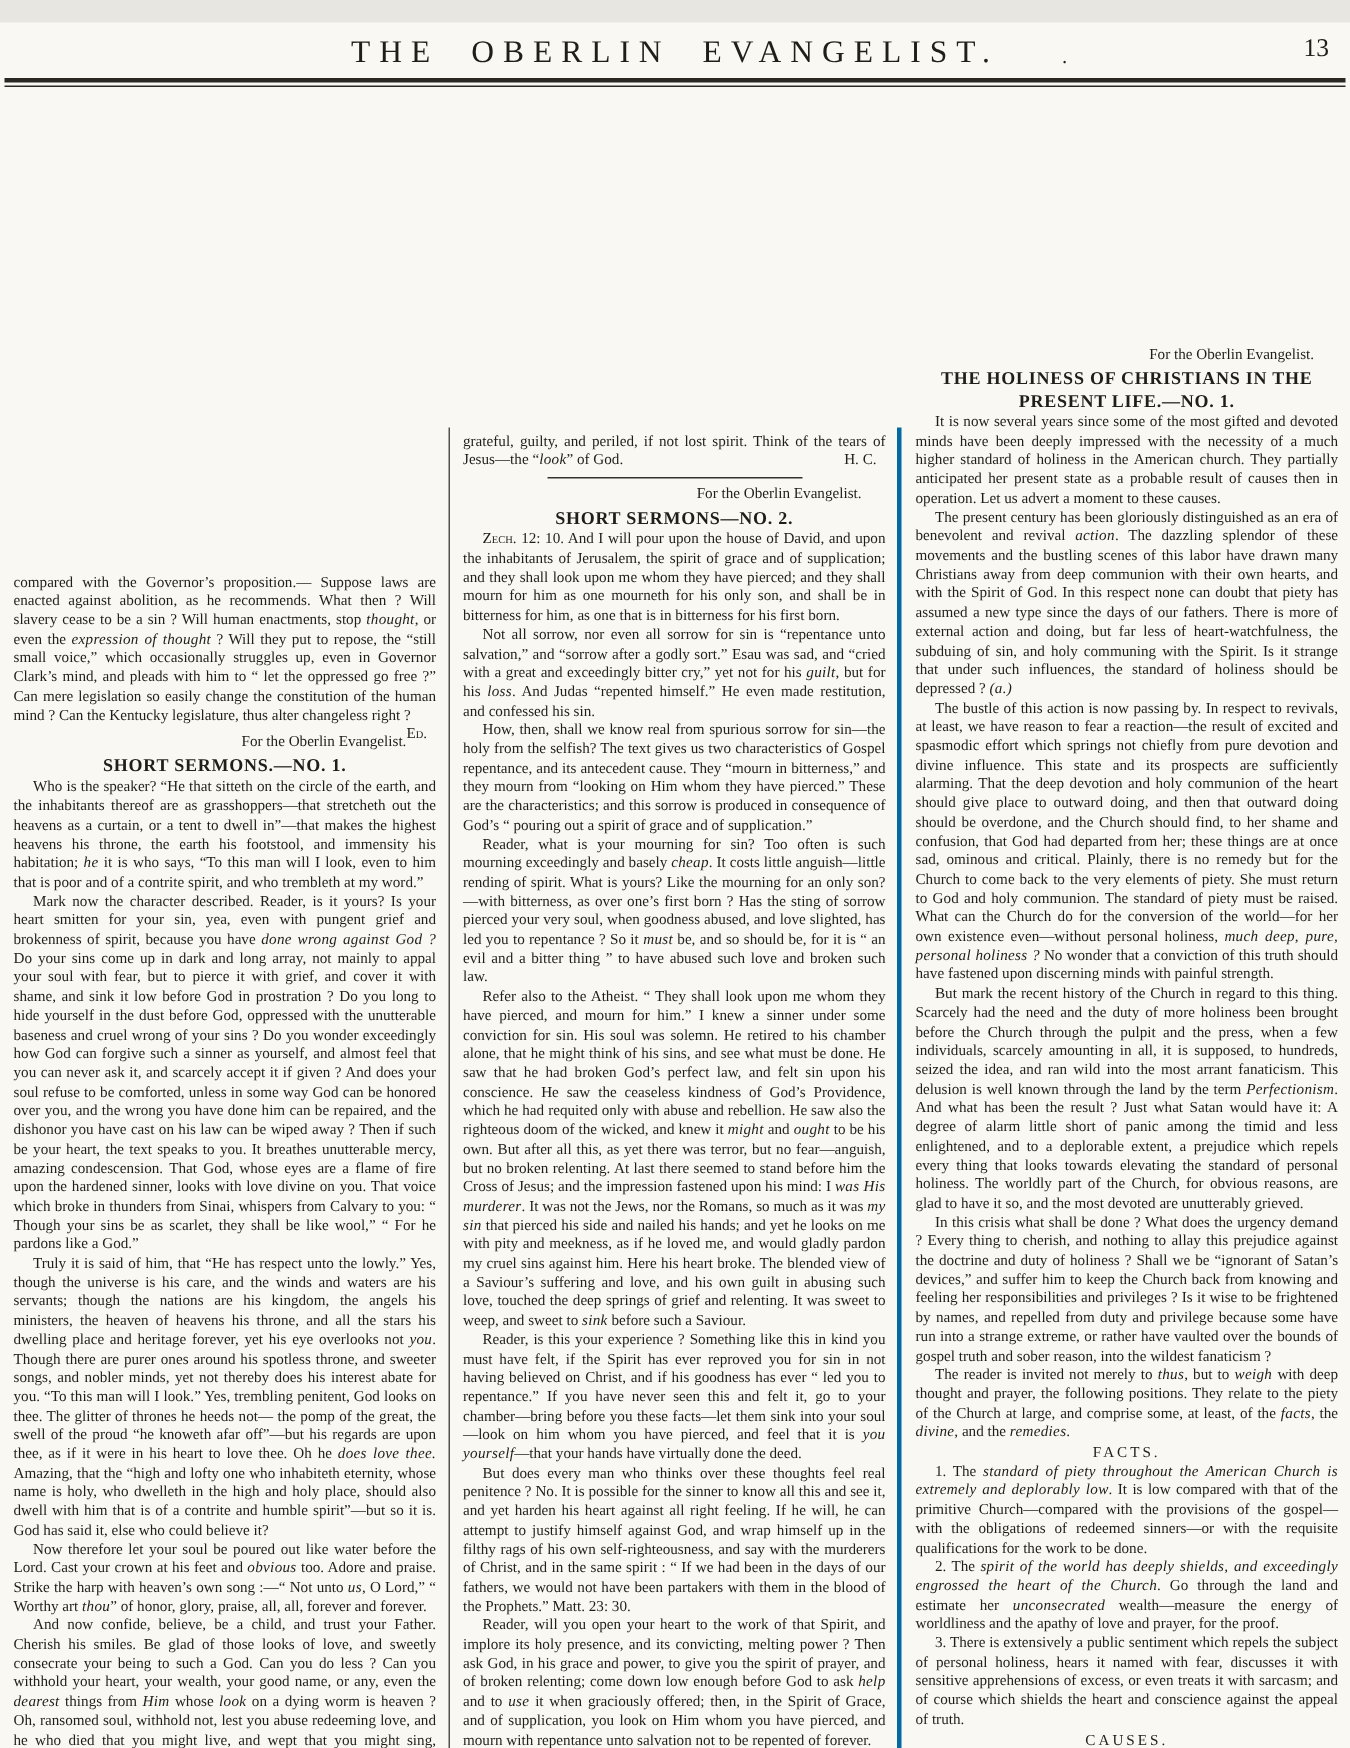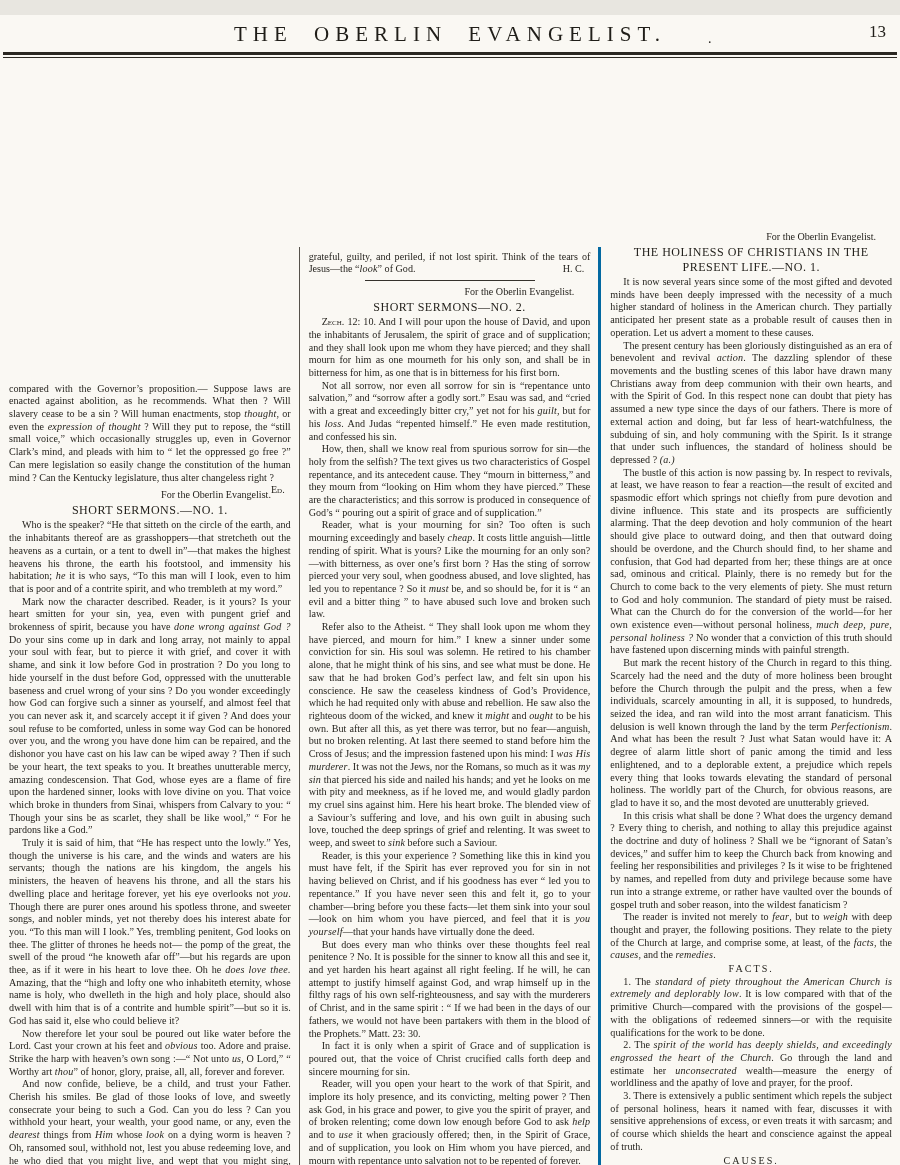--- a/index.html
+++ b/index.html
@@ -21,21 +21,21 @@
   .columns{display:flex;align-items:flex-end;height:1122px;}
   .col{flex:1 1 0;box-sizing:border-box;padding:4px 8px 0 9px;
        font-size:10.1px;line-height:12.7px;}
   .col-middle{border-left:1px solid #56524b;border-right:3px solid #0369a1;}
   
   p{margin:0;text-align:justify;}
   p.paragraph{text-indent:13px;}
   p.continuation{text-indent:0;}
   p.attribution{text-align:right;padding-right:16px;text-indent:0;margin-top:5px;}
   h3.heading{margin:1px 10px 2px;text-align:center;font-size:12px;line-height:14.5px;
-             font-weight:normal;letter-spacing:0.5px;}
+             font-weight:bold;letter-spacing:0.5px;}
   p.subheading{text-align:center;text-indent:0;letter-spacing:2px;margin-top:1px;}
   .rule-short{width:170px;margin:4px auto 2px auto;border-top:1px solid #35322c;height:0;}
   .sig{float:right;padding-right:6px;font-variant:small-caps;}
   .sc{font-variant:small-caps;}
   i{letter-spacing:0.2px;}
 </style>
 </head>
 <body>
 
 <div class="page">
@@ -61,32 +61,31 @@
         <div class="rule-short"></div>
         <p class="attribution">For the Oberlin Evangelist.</p>
         <h3 class="heading">SHORT SERMONS—NO. 2.</h3>
         <p class="paragraph"><span class="sc">Zech.</span> 12: 10.  And I will pour upon the house of David, and upon the inhabitants of Jerusalem, the spirit of grace and of supplication; and they shall look upon me whom they have pierced; and they shall mourn for him as one mourneth for his only son, and shall be in bitterness for him, as one that is in bitterness for his first born.</p>
         <p class="paragraph">Not all sorrow, nor even all sorrow for sin is “repentance unto salvation,” and “sorrow after a godly sort.” Esau was sad, and “cried with a great and exceedingly bitter cry,” yet not for his <i>guilt</i>, but for his <i>loss</i>. And Judas “repented himself.”  He even made restitution, and confessed his sin.</p>
         <p class="paragraph">How, then, shall we know real from spurious sorrow for sin—the holy from the selfish?  The text gives us two characteristics of Gospel repentance, and its antecedent cause.  They “mourn in bitterness,” and they mourn from “looking on Him whom they have pierced.”  These are the characteristics; and this sorrow is produced in consequence of God’s “ pouring out a spirit of grace and of supplication.”</p>
         <p class="paragraph">Reader, what is your mourning for sin?  Too often is such mourning exceedingly and basely <i>cheap</i>.  It costs little anguish—little rending of spirit.  What is yours?  Like the mourning for an only son?—with bitterness, as over one’s first born ?  Has the sting of sorrow pierced your very soul, when goodness abused, and love slighted, has led you to repentance ?  So it <i>must</i> be, and so should be, for it is “ an evil and a bitter thing ” to have abused such love and broken such law.</p>
         <p class="paragraph">Refer also to the Atheist.  “ They shall look upon me whom they have pierced, and mourn for him.”  I knew a sinner under some conviction for sin.  His soul was solemn.  He retired to his chamber alone, that he might think of his sins, and see what must be done.  He saw that he had broken God’s perfect law, and felt sin upon his conscience.  He saw the ceaseless kindness of God’s Providence, which he had requited only with abuse and rebellion.  He saw also the righteous doom of the wicked, and knew it <i>might</i> and <i>ought</i> to be his own.  But after all this, as yet there was terror, but no fear—anguish, but no broken relenting.  At last there seemed to stand before him the Cross of Jesus; and the impression fastened upon his mind: I <i>was His murderer</i>.  It was not the Jews, nor the Romans, so much as it was <i>my sin</i> that pierced his side and nailed his hands; and yet he looks on me with pity and meekness, as if he loved me, and would gladly pardon my cruel sins against him.  Here his heart broke.  The blended view of a Saviour’s suffering and love, and his own guilt in abusing such love, touched the deep springs of grief and relenting.  It was sweet to weep, and sweet to <i>sink</i> before such a Saviour.</p>
         <p class="paragraph">Reader, is this your experience ?  Something like this in kind you must have felt, if the Spirit has ever reproved you for sin in not having believed on Christ, and if his goodness has ever “ led you to repentance.” If you have never seen this and felt it, go to your chamber—bring before you these facts—let them sink into your soul—look on him whom you have pierced, and feel that it is <i>you yourself</i>—that your hands have virtually done the deed.</p>
         <p class="paragraph">But does every man who thinks over these thoughts feel real penitence ?  No.  It is possible for the sinner to know all this and see it, and yet harden his heart against all right feeling.  If he will, he can attempt to justify himself against God, and wrap himself up in the filthy rags of his own self-righteousness, and say with the murderers of Christ, and in the same spirit : “ If we had been in the days of our fathers, we would not have been partakers with them in the blood of the Prophets.”  Matt. 23: 30.</p>
-        <p class="paragraph">In fact it is only when a spirit of Grace and of supplication is poured out, that the voice of Christ crucified calls forth deep and sincere mourning for sin.</p>
         <p class="paragraph">Reader, will you open your heart to the work of that Spirit, and implore its holy presence, and its convicting, melting power ?  Then ask God, in his grace and power, to give you the spirit of prayer, and of broken relenting; come down low enough before God to ask <i>help</i> and to <i>use</i> it when graciously offered; then, in the Spirit of Grace, and of supplication, you look on Him whom you have pierced, and mourn with repentance unto salvation not to be repented of forever.<span class="sig">H. C.</span></p>
       </div>
     <div class="col">
         <p class="attribution">For the Oberlin Evangelist.</p>
         <h3 class="heading">THE HOLINESS OF CHRISTIANS IN THE PRESENT LIFE.—NO. 1.</h3>
         <p class="paragraph">It is now several years since some of the most gifted and devoted minds have been deeply impressed with the necessity of a much higher standard of holiness in the American church.  They partially anticipated her present state as a probable result of causes then in operation.  Let us advert a moment to these causes.</p>
         <p class="paragraph">The present century has been gloriously distinguished as an era of benevolent and revival <i>action</i>.  The dazzling splendor of these movements and the bustling scenes of this labor have drawn many Christians away from deep communion with their own hearts, and with the Spirit of God.  In this respect none can doubt that piety has assumed a new type since the days of our fathers. There is more of external action and doing, but far less of heart-watchfulness, the subduing of sin, and holy communing with the Spirit.  Is it strange that under such influences, the standard of holiness should be depressed ?  <i>(a.)</i></p>
         <p class="paragraph">The bustle of this action is now passing by.  In respect to revivals, at least, we have reason to fear a reaction—the result of excited and spasmodic effort which springs not chiefly from pure devotion and divine influence.  This state and its prospects are sufficiently alarming.  That the deep devotion and holy communion of the heart should give place to outward doing, and then that outward doing should be overdone, and the Church should find, to her shame and confusion, that God had departed from her; these things are at once sad, ominous and critical.  Plainly, there is no remedy but for the Church to come back to the very elements of piety.  She must return to God and holy communion.  The standard of piety must be raised.  What can the Church do for the conversion of the world—for her own existence even—without personal holiness, <i>much deep, pure, personal holiness ?</i>  No wonder that a conviction of this truth should have fastened upon discerning minds with painful strength.</p>
         <p class="paragraph">But mark the recent history of the Church in regard to this thing.  Scarcely had the need and the duty of more holiness been brought before the Church through the pulpit and the press, when a few individuals, scarcely amounting in all, it is supposed, to hundreds, seized the idea, and ran wild into the most arrant fanaticism. This delusion is well known through the land by the term <i>Perfectionism</i>.  And what has been the result ? Just what Satan would have it: A degree of alarm little short of panic among the timid and less enlightened, and to a deplorable extent, a prejudice which repels every thing that looks towards elevating the standard of personal holiness.  The worldly part of the Church, for obvious reasons, are glad to have it so, and the most devoted are unutterably grieved.</p>
         <p class="paragraph">In this crisis what shall be done ?  What does the urgency demand ?  Every thing to cherish, and nothing to allay this prejudice against the doctrine and duty of holiness ?  Shall we be “ignorant of Satan’s devices,” and suffer him to keep the Church back from knowing and feeling her responsibilities and privileges ? Is it wise to be frightened by names, and repelled from duty and privilege because some have run into a strange extreme, or rather have vaulted over the bounds of gospel truth and sober reason, into the wildest fanaticism ?</p>
-        <p class="paragraph">The reader is invited not merely to <i>fear</i>, but to <i>weigh</i> with deep thought and prayer, the following positions. They relate to the piety of the Church at large, and comprise some, at least, of the <i>facts</i>, the <i>causes</i>, and the <i>remedies</i>.</p>
+        <p class="paragraph">The reader is invited not merely to <i>thus</i>, but to <i>weigh</i> with deep thought and prayer, the following positions. They relate to the piety of the Church at large, and comprise some, at least, of the <i>facts</i>, the <i>divine</i>, and the <i>remedies</i>.</p>
         <p class="subheading">FACTS.</p>
         <p class="paragraph">1.  The <i>standard of piety throughout the American Church is extremely and deplorably low</i>.  It is low compared with that of the primitive Church—compared with the provisions of the gospel—with the obligations of redeemed sinners—or with the requisite qualifications for the work to be done.</p>
         <p class="paragraph">2.  The <i>spirit of the world has deeply shields, and exceedingly engrossed the heart of the Church</i>.  Go through the land and estimate her <i>unconsecrated</i> wealth—measure the energy of worldliness and the apathy of love and prayer, for the proof.</p>
         <p class="paragraph">3.  There is extensively a public sentiment which repels the subject of personal holiness, hears it named with fear, discusses it with sensitive apprehensions of excess, or even treats it with sarcasm; and of course which shields the heart and conscience against the appeal of truth.</p>
         <p class="subheading">CAUSES.</p>
         <p class="paragraph">1.  The substitution of active, instead of meditative,</p>
       </div>
   </div>
 </div>
 

